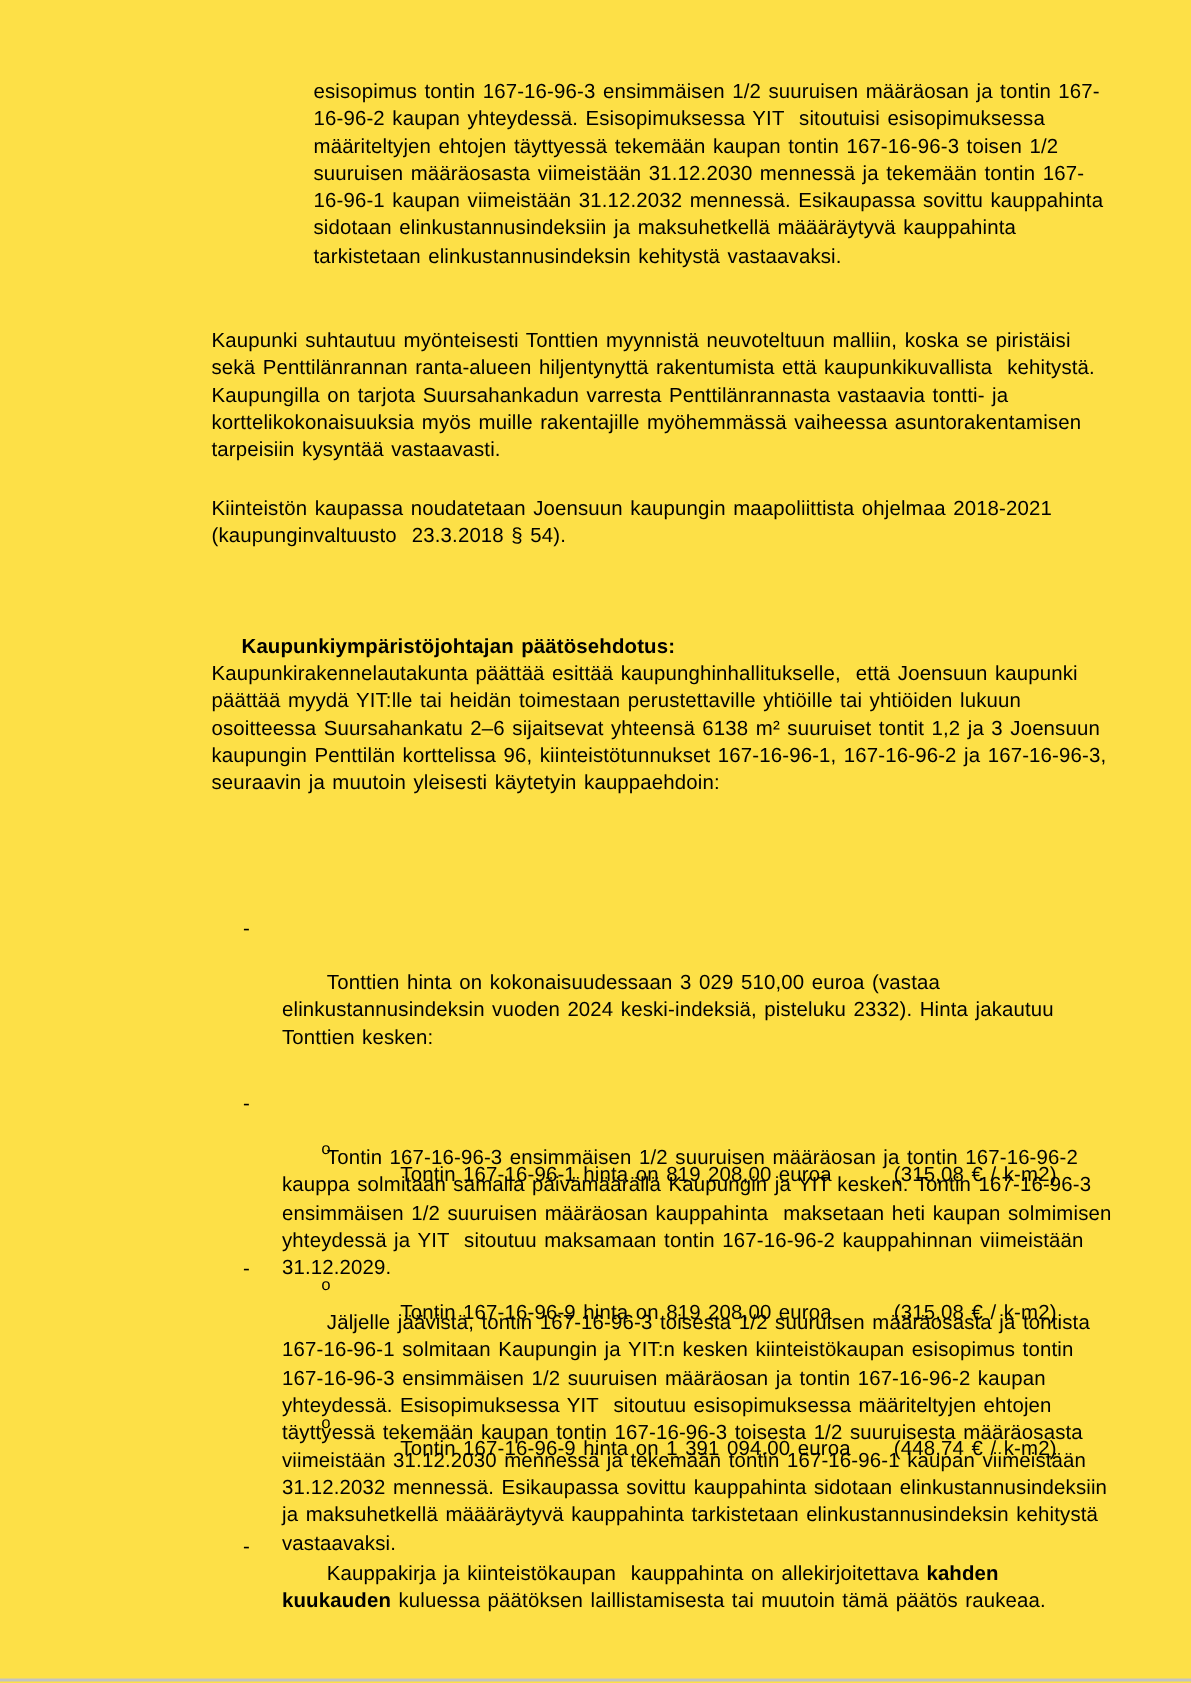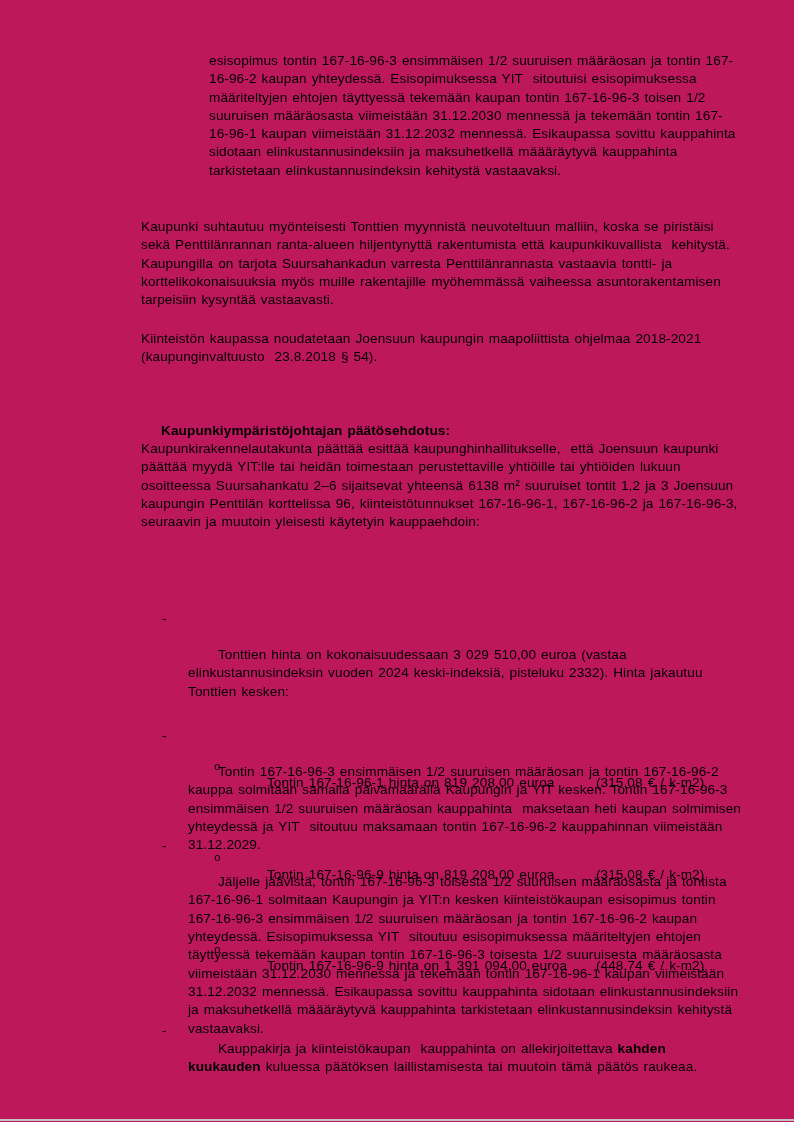--- a/index.html
+++ b/index.html
@@ -1,20 +1,20 @@
 <!DOCTYPE html>
 <html><head>
 <meta charset="utf-8">
 <style>
   html,body { margin:0; padding:0; background:#e8e8e8; }
   .page {
     position:relative;
     width:794px; height:1122px;
     margin:0 auto;
-    background:#be185d;
+    background:#fde047;
     font-family:"Liberation Sans", sans-serif;
     font-size:13.6px;
     line-height:18.3px;
     color:#000000;
     letter-spacing:0.1px;
     word-spacing:1.1px;
     overflow:hidden;
   }
   .block { position:absolute; white-space:pre-wrap; }
   .b-body   { left:141px; width:601px; }
@@ -36,21 +36,21 @@
 </style>
 </head>
 <body>
 
 <div class="page">
 
   <div class="block b-indent" style="top:52px;">esisopimus tontin 167-16-96-3 ensimmäisen 1/2 suuruisen määräosan ja tontin 167-16-96-2 kaupan yhteydessä. Esisopimuksessa YIT  sitoutuisi esisopimuksessa määriteltyjen ehtojen täyttyessä tekemään kaupan tontin 167-16-96-3 toisen 1/2 suuruisen määräosasta viimeistään 31.12.2030 mennessä ja tekemään tontin 167-16-96-1 kaupan viimeistään 31.12.2032 mennessä. Esikaupassa sovittu kauppahinta sidotaan elinkustannusindeksiin ja maksuhetkellä määäräytyvä kauppahinta tarkistetaan elinkustannusindeksin kehitystä vastaavaksi.</div>
 
   <div class="block b-body" style="top:218px;">Kaupunki suhtautuu myönteisesti Tonttien myynnistä neuvoteltuun malliin, koska se piristäisi sekä Penttilänrannan ranta-alueen hiljentynyttä rakentumista että kaupunkikuvallista  kehitystä. Kaupungilla on tarjota Suursahankadun varresta Penttilänrannasta vastaavia tontti- ja korttelikokonaisuuksia myös muille rakentajille myöhemmässä vaiheessa asuntorakentamisen tarpeisiin kysyntää vastaavasti.</div>
 
-  <div class="block b-body" style="top:330px;">Kiinteistön kaupassa noudatetaan Joensuun kaupungin maapoliittista ohjelmaa 2018-2021 (kaupunginvaltuusto  23.8.2018 § 54).</div>
+  <div class="block b-body" style="top:330px;">Kiinteistön kaupassa noudatetaan Joensuun kaupungin maapoliittista ohjelmaa 2018-2021 (kaupunginvaltuusto  23.3.2018 § 54).</div>
 
 
   <div class="block b-body heading" style="top:422px;">Kaupunkiympäristöjohtajan päätösehdotus:</div>
 
   <div class="block b-body" style="top:440px;">Kaupunkirakennelautakunta päättää esittää kaupunghinhallitukselle,  että Joensuun kaupunki päättää myydä YIT:lle tai heidän toimestaan perustettaville yhtiöille tai yhtiöiden lukuun osoitteessa Suursahankatu 2–6 sijaitsevat yhteensä 6138 m² suuruiset tontit 1,2 ja 3 Joensuun kaupungin Penttilän korttelissa 96, kiinteistötunnukset 167-16-96-1, 167-16-96-2 ja 167-16-96-3, seuraavin ja muutoin yleisesti käytetyin kauppaehdoin:</div>
 
   <div class="block b-body" style="top:573px;">
     <div class="brow">
       <span class="b-marker">-</span>
       <span>Tonttien hinta on kokonaisuudessaan 3 029 510,00 euroa (vastaa elinkustannusindeksin vuoden 2024 keski-indeksiä, pisteluku 2332). Hinta jakautuu Tonttien kesken:</span>

